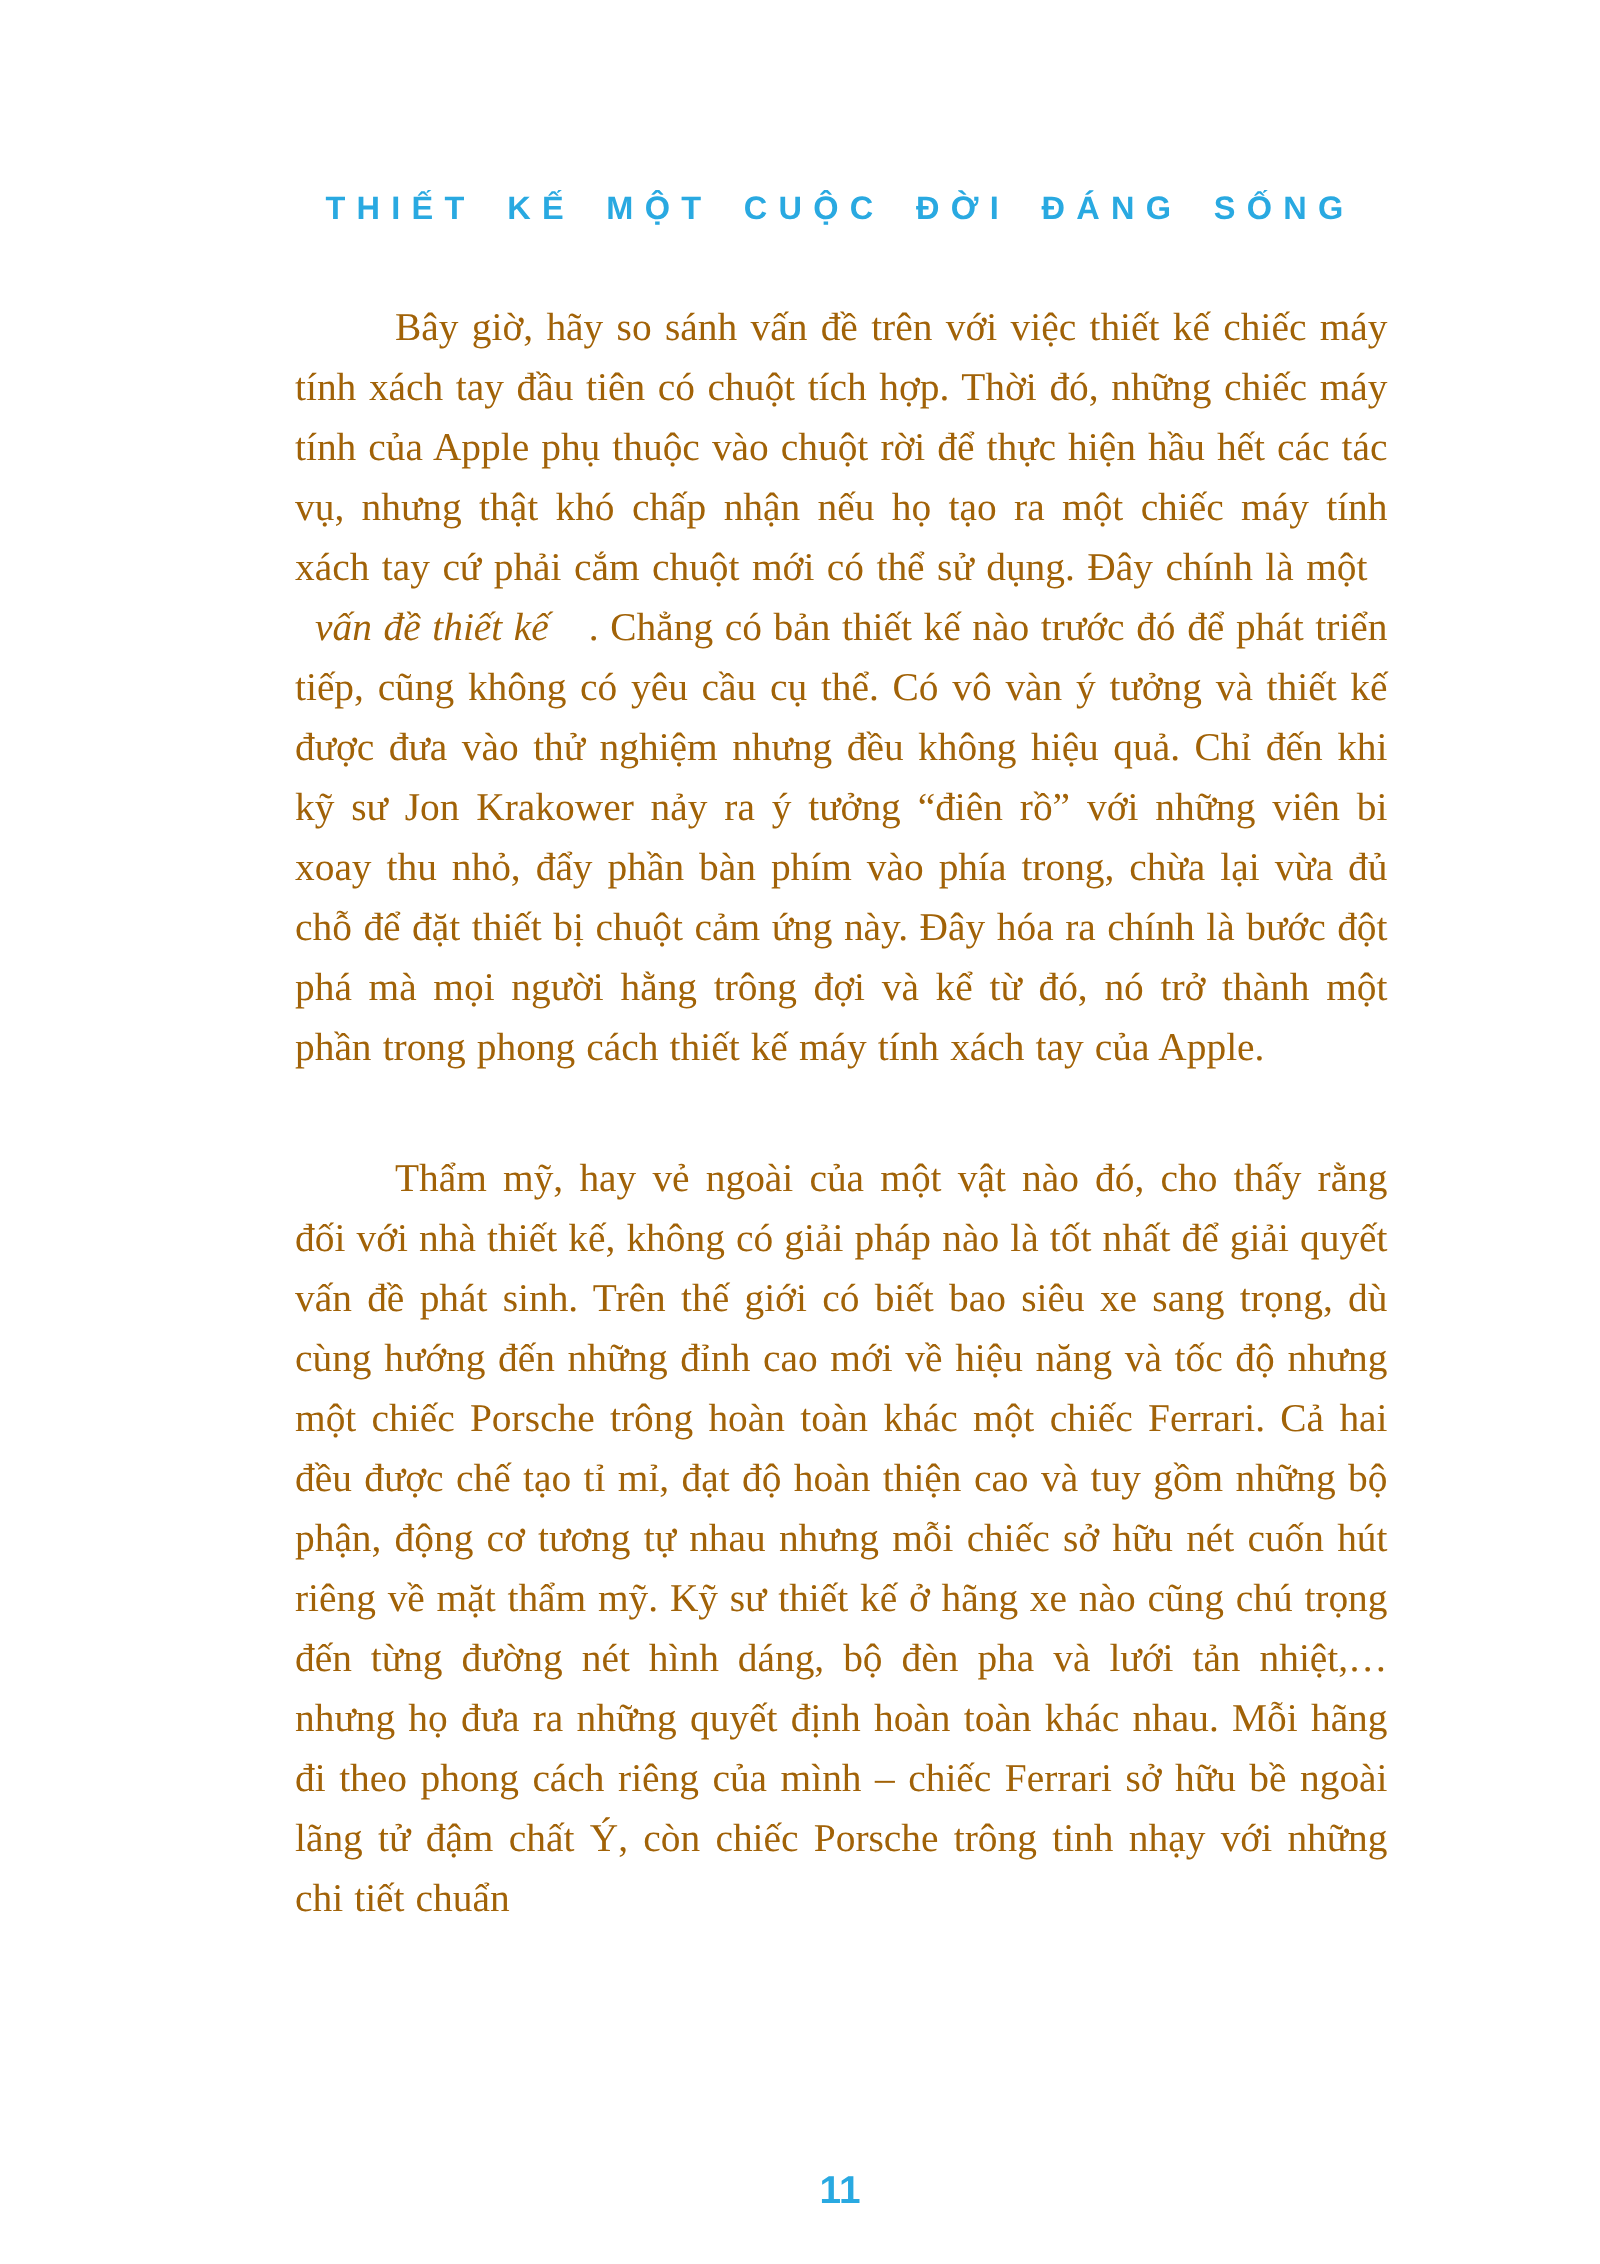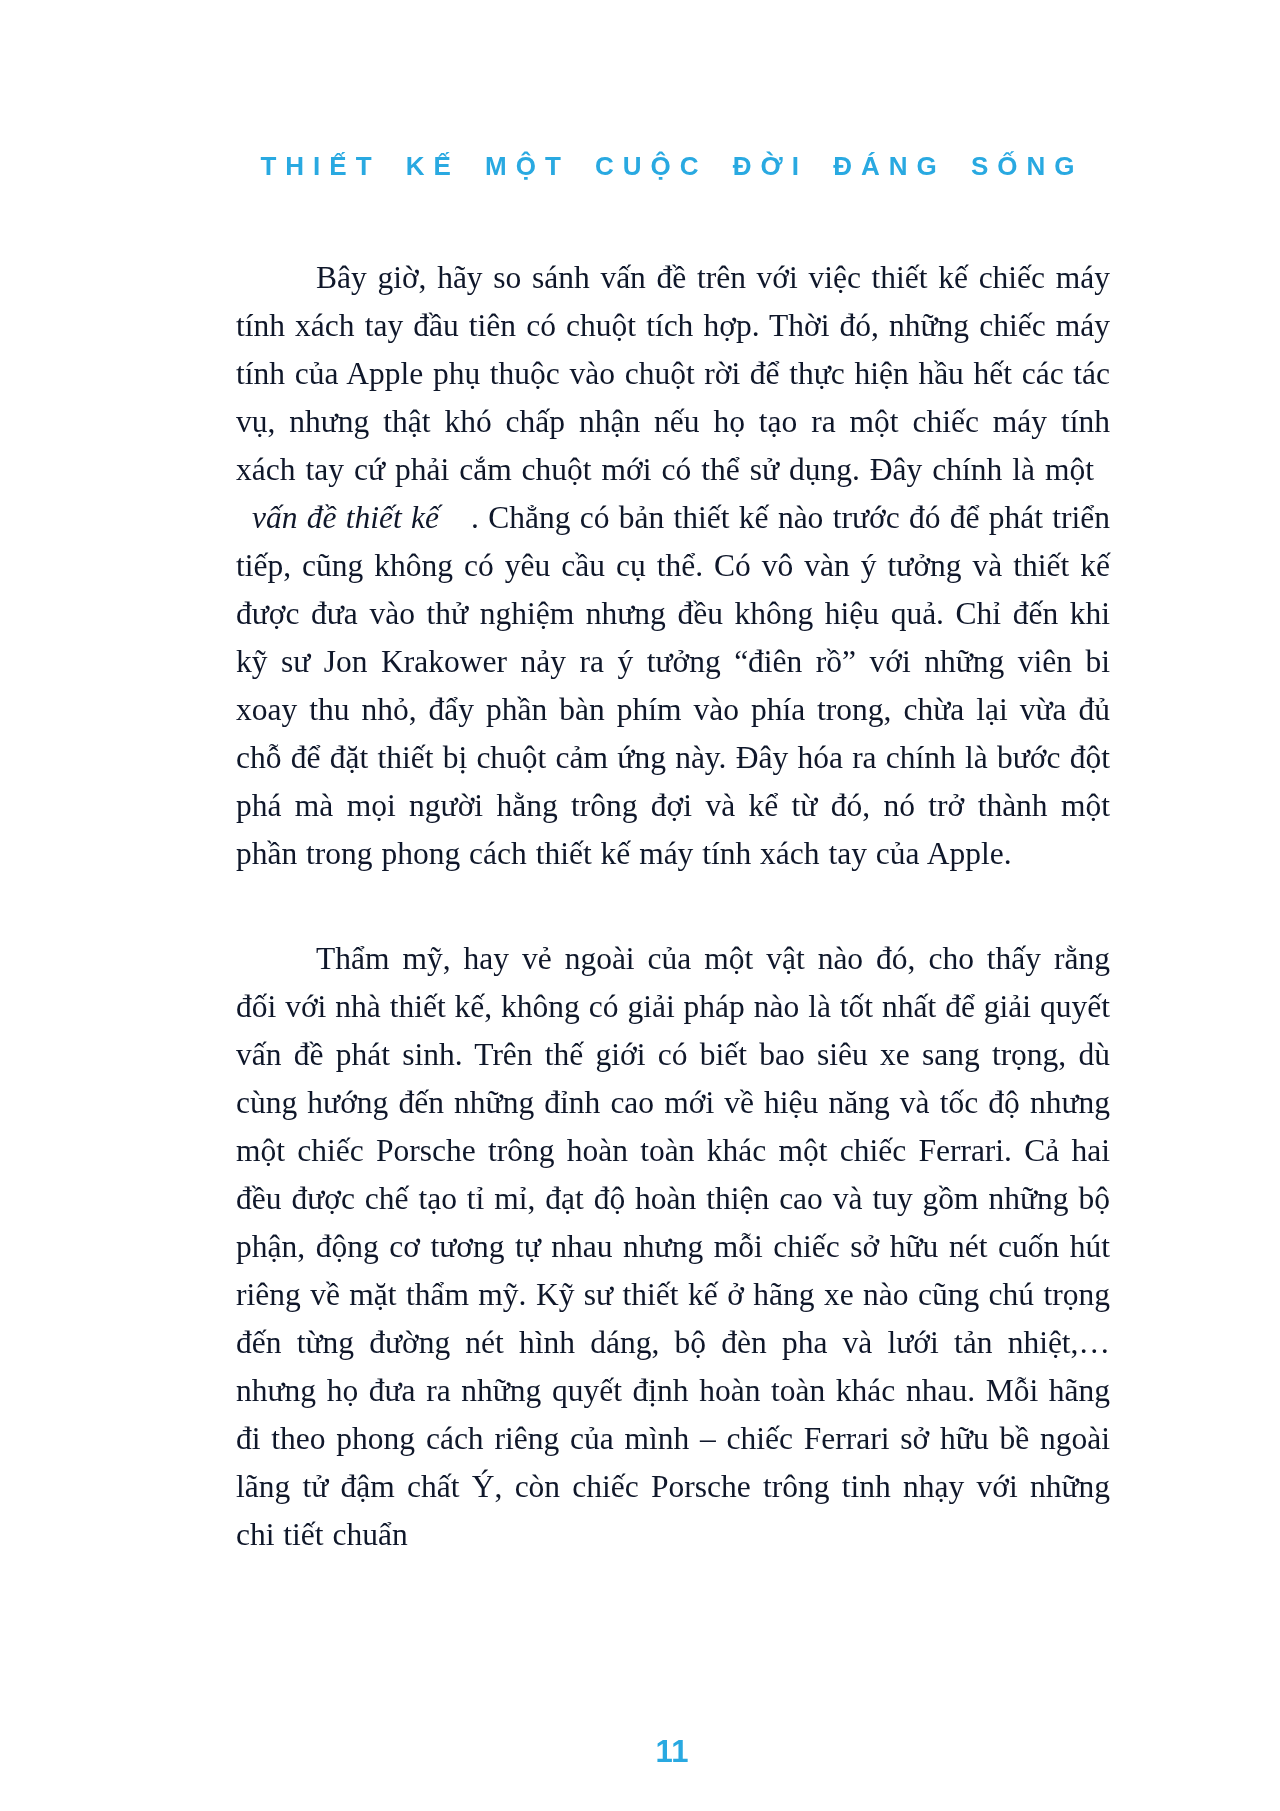--- a/index.html
+++ b/index.html
@@ -21,24 +21,24 @@
     font-family: "Liberation Sans", sans-serif;
     font-size: 26px;
     font-weight: 700;
     letter-spacing: 9px;
     word-spacing: 9px;
     color: #29a9e1;
     white-space: nowrap;
   }
   .body-text {
     position: absolute;
-    top: 190px;
+    top: 174px;
     left: 172px;
     width: 938px;
-    color: #0f172a;
+    color: #a16207;
   }
   .body-text p.para {
     font-size: 31.5px;
     line-height: 48px;
     text-align: justify;
     text-indent: 64px;
     margin-bottom: 25px;
     word-spacing: 1px;
   }
   .body-text p.para em {

